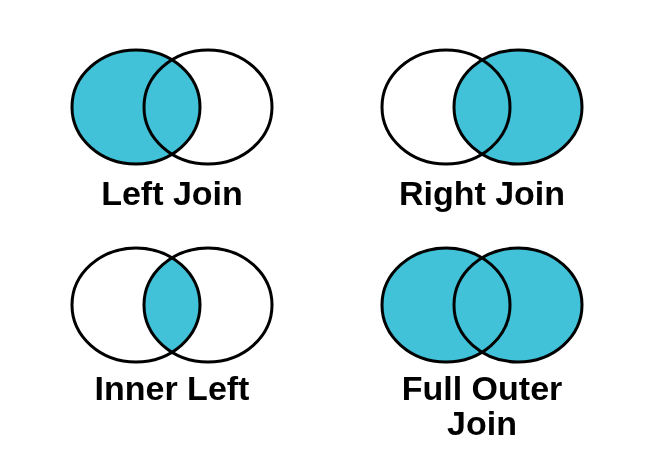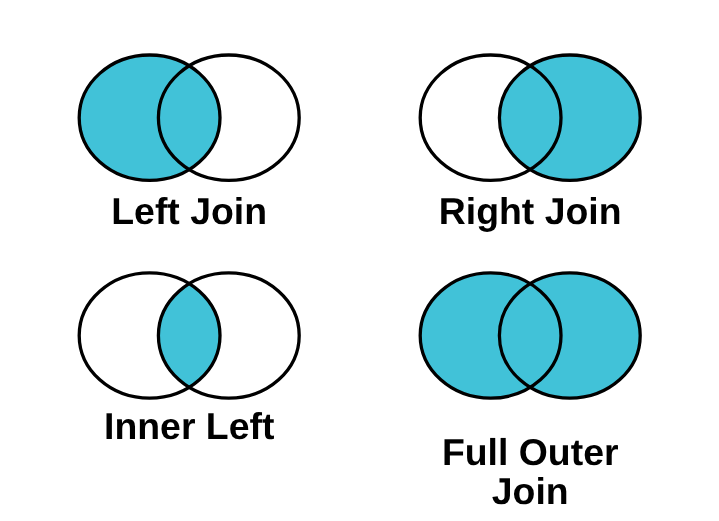--- a/index.html
+++ b/index.html
@@ -21,21 +21,21 @@
     line-height: 35px;
     color: #000000;
   }
   .pos-tl-svg { left: 67px;  top: 47px;  }
   .pos-tr-svg { left: 377px; top: 47px;  }
   .pos-bl-svg { left: 67px;  top: 245px; }
   .pos-br-svg { left: 377px; top: 245px; }
   .pos-tl-label { left: 67px;  top: 176px; }
   .pos-tr-label { left: 377px; top: 176px; }
   .pos-bl-label { left: 67px;  top: 371px; }
-  .pos-br-label { left: 377px; top: 371px; margin-top: 24px; }
+  .pos-br-label { left: 377px; top: 371px; }
   .e-outline { fill: none; stroke-width: 3px; }
 </style>
 </head>
 <body>
 
 <div id="canvas" style="background: rgb(255, 255, 255);">
 
   <svg class="venn-svg pos-tl-svg" viewBox="0 0 210 120">
     <defs>
       <clipPath id="clipR0">

